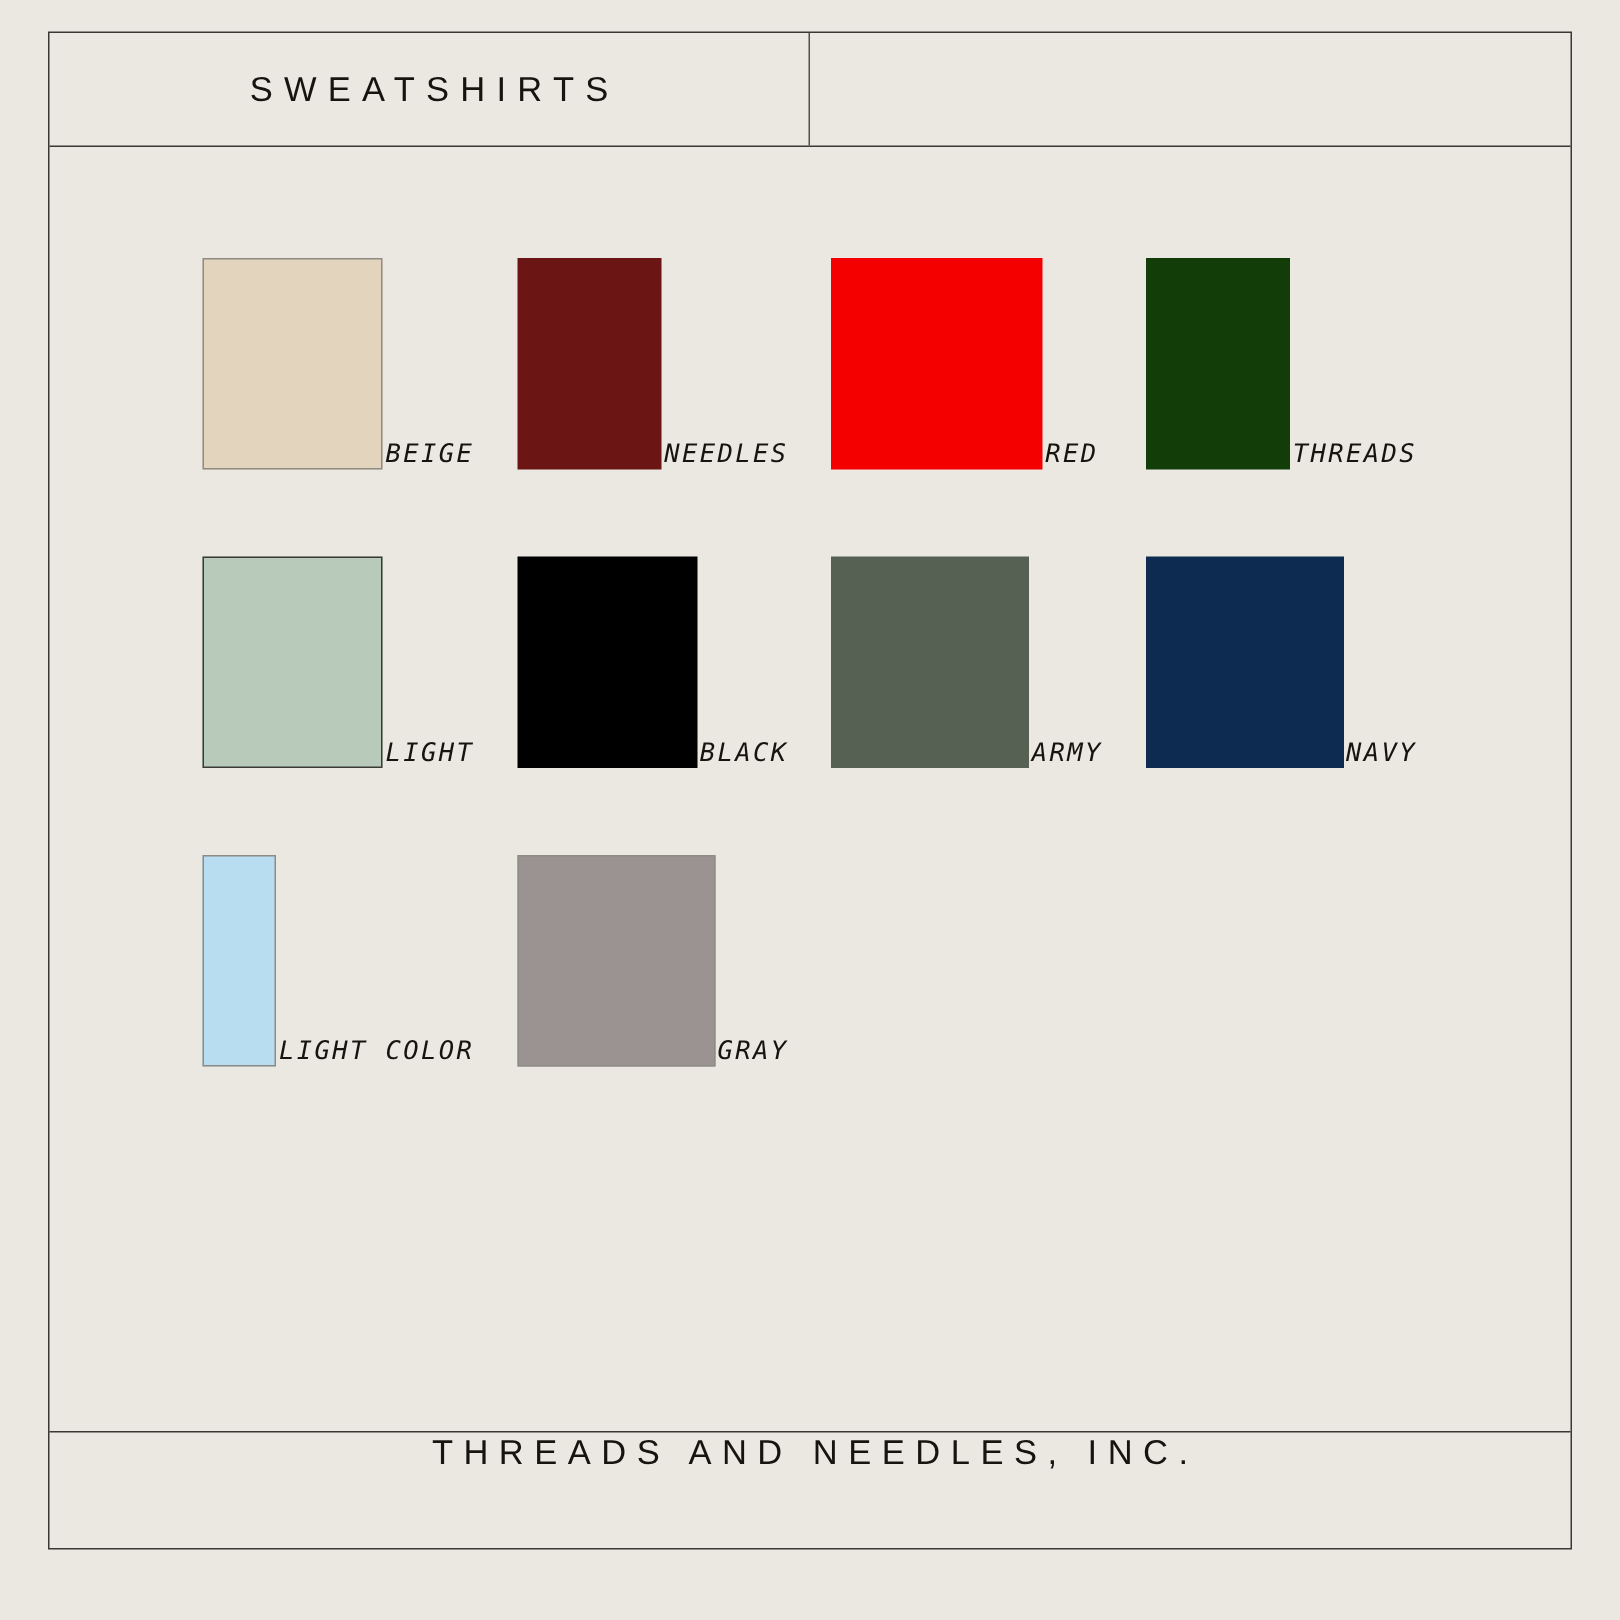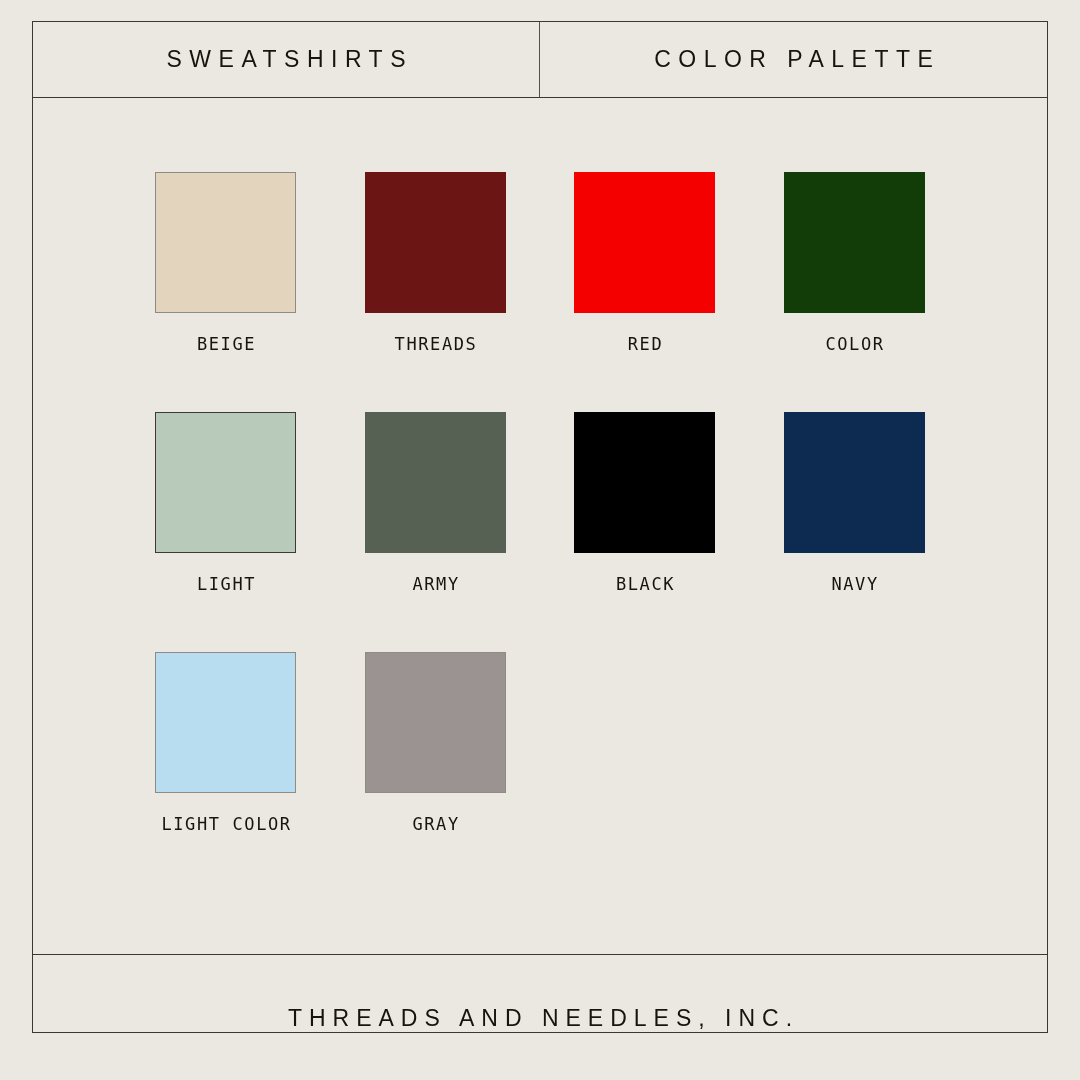--- a/index.html
+++ b/index.html
@@ -65,22 +65,22 @@
     grid-template-columns: repeat(4, 1fr);
     row-gap: 58px;
     justify-items: center;
     padding: 0 88px;
     box-sizing: border-box;
   }
 
   .cell {
     width: 181px;
     display: flex;
-    flex-direction: column;
-    align-items: center;
+    align-items: flex-end;
+    font-style: italic;
   }
 
   .swatch {
     width: 141px;
     height: 141px;
     box-sizing: border-box;
     display: block;
   }
   .swatch.bordered { border: 1.5px solid #8e8a84; }
   .swatch.thinborder { border: 1px solid #3d3a35; }
@@ -96,75 +96,72 @@
     text-align: center;
   }
 
   
   .footer {
     flex: 0 0 78px;
     height: 78px;
     border-top: 1.5px solid #3b3732;
     box-sizing: border-box;
     display: flex;
-    align-items: flex-end;
+    align-items: flex-start;
     justify-content: center;
   }
   .footer-text {
     font-family: "Liberation Sans", sans-serif;
     font-size: 23px;
     letter-spacing: 7px;
     text-indent: 7px;
     color: #17140f;
     white-space: nowrap;
   }
 </style>
 </head>
 <body>
 
 <div id="sheet">
 
   <div class="header">
     <div class="header-cell left">
       <span class="header-title">SWEATSHIRTS</span>
     </div>
-    <div class="header-cell right">
-      <span class="header-title">COLOR PALETTE</span>
-    </div>
   </div>
 
   <div class="body">
     <div class="grid" id="swatch-grid">
         <div class="cell">
           <div class="swatch bordered" style="background: rgb(226, 212, 189);"></div>
           <div class="swatch-label">BEIGE</div>
         </div>
         <div class="cell">
           <div class="swatch" style="background: rgb(107, 22, 20);"></div>
-          <div class="swatch-label">THREADS</div>
+          <div class="swatch-label">NEEDLES</div>
         </div>
         <div class="cell">
           <div class="swatch" style="background: rgb(244, 0, 0);"></div>
           <div class="swatch-label">RED</div>
         </div>
         <div class="cell">
           <div class="swatch" style="background: rgb(19, 61, 8);"></div>
-          <div class="swatch-label">COLOR</div>
+          <div class="swatch-label">THREADS</div>
         </div>
         <div class="cell">
           <div class="swatch thinborder" style="background: rgb(184, 203, 186);"></div>
           <div class="swatch-label">LIGHT</div>
         </div>
         <div class="cell">
+          <div class="swatch" style="background: rgb(0, 0, 0);"></div>
+          <div class="swatch-label">BLACK</div>
+        </div>
+        <div class="cell">
           <div class="swatch" style="background: rgb(86, 97, 83);"></div>
           <div class="swatch-label">ARMY</div>
-        </div>
-        <div class="cell">
-          <div class="swatch" style="background: rgb(0, 0, 0);"></div>
-          <div class="swatch-label">BLACK</div>
         </div>
         <div class="cell">
           <div class="swatch" style="background: rgb(13, 43, 80);"></div>
           <div class="swatch-label">NAVY</div>
         </div>
         <div class="cell">
           <div class="swatch bordered" style="background: rgb(184, 220, 240);"></div>
           <div class="swatch-label">LIGHT COLOR</div>
         </div>
         <div class="cell">

